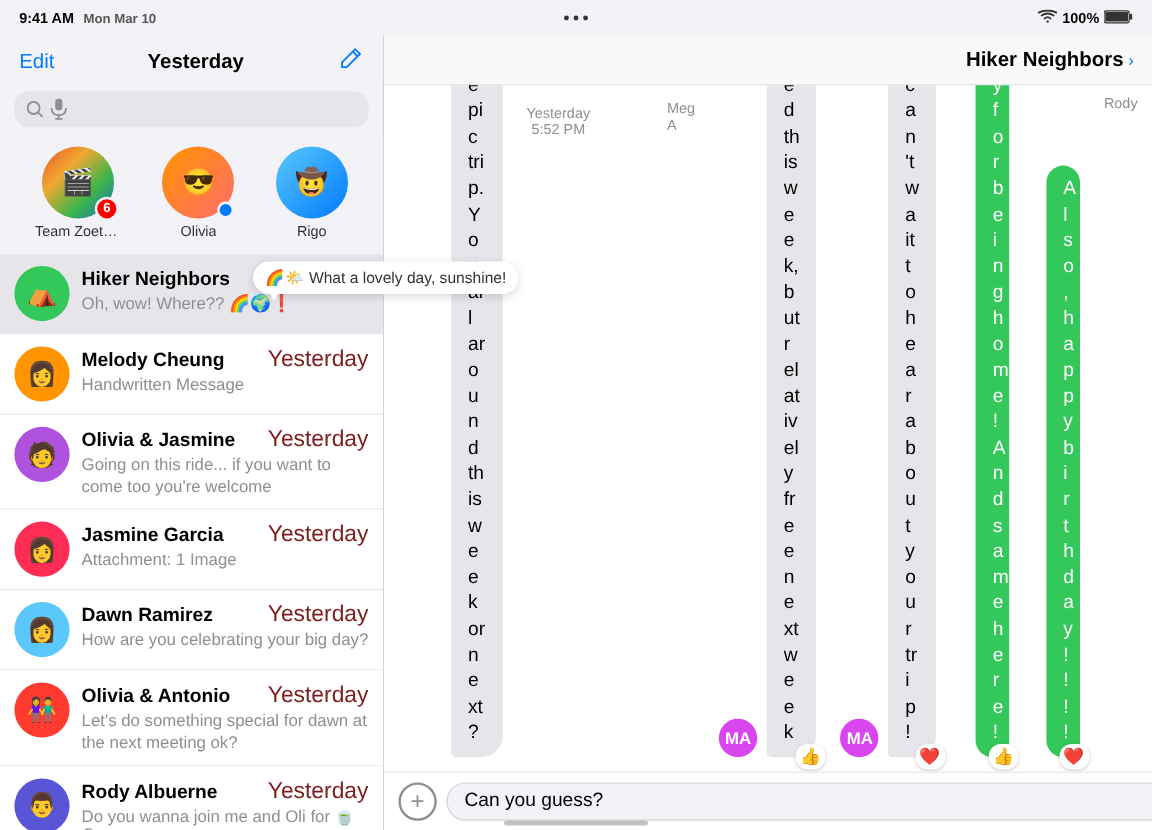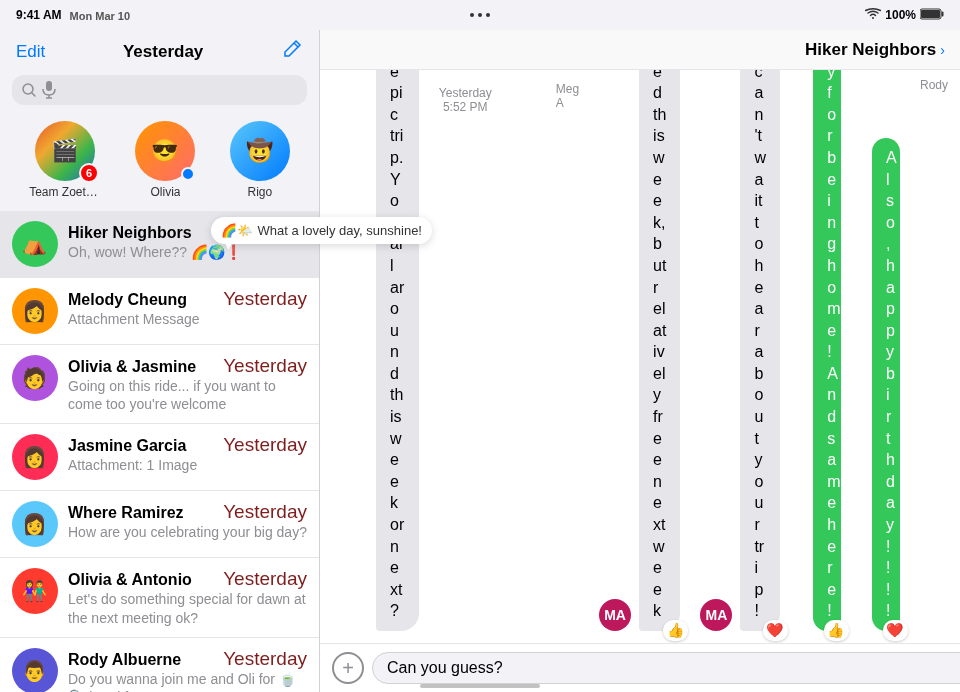--- a/index.html
+++ b/index.html
@@ -309,21 +309,21 @@
       min-width: 32px;
       border-radius: 50%;
       background: #ccc;
       font-size: 14px;
       display: flex;
       align-items: center;
       justify-content: center;
       color: white;
       font-weight: 600;
     }
-    .msg-avatar-small.ma { background: #be185d; }
+    .msg-avatar-small.ma { background: #d946ef; }
     .msg-avatar-small.or { background: #737373; font-family: Liberation Serif, serif; }
 
     .bubble {
       max-width: 65%;
       padding: 9px 14px;
       border-radius: 18px;
       font-size: 16px;
       line-height: 1.35;
       word-break: break-word;
       position: relative;
@@ -538,21 +538,21 @@
           <div class="conv-preview">Oh, wow! Where?? 🌈🌍❗️</div>
         </div>
       </div>
       <div class="conv-item">
         <div class="conv-avatar orange">👩</div>
         <div class="conv-body">
           <div class="conv-top-row">
             <span class="conv-name">Melody Cheung</span>
             <span class="conv-time">Yesterday</span>
           </div>
-          <div class="conv-preview">Attachment Message</div>
+          <div class="conv-preview">Handwritten Message</div>
         </div>
       </div>
       <div class="conv-item">
         <div class="conv-avatar purple">🧑</div>
         <div class="conv-body">
           <div class="conv-top-row">
             <span class="conv-name">Olivia &amp; Jasmine</span>
             <span class="conv-time">Yesterday</span>
           </div>
           <div class="conv-preview">Going on this ride... if you want to come too you're welcome</div>
@@ -565,21 +565,21 @@
             <span class="conv-name">Jasmine Garcia</span>
             <span class="conv-time">Yesterday</span>
           </div>
           <div class="conv-preview">Attachment: 1 Image</div>
         </div>
       </div>
       <div class="conv-item">
         <div class="conv-avatar teal">👩</div>
         <div class="conv-body">
           <div class="conv-top-row">
-            <span class="conv-name">Where Ramirez</span>
+            <span class="conv-name">Dawn Ramirez</span>
             <span class="conv-time">Yesterday</span>
           </div>
           <div class="conv-preview">How are you celebrating your big day?</div>
         </div>
       </div>
       <div class="conv-item">
         <div class="conv-avatar red">👫</div>
         <div class="conv-body">
           <div class="conv-top-row">
             <span class="conv-name">Olivia &amp; Antonio</span>

